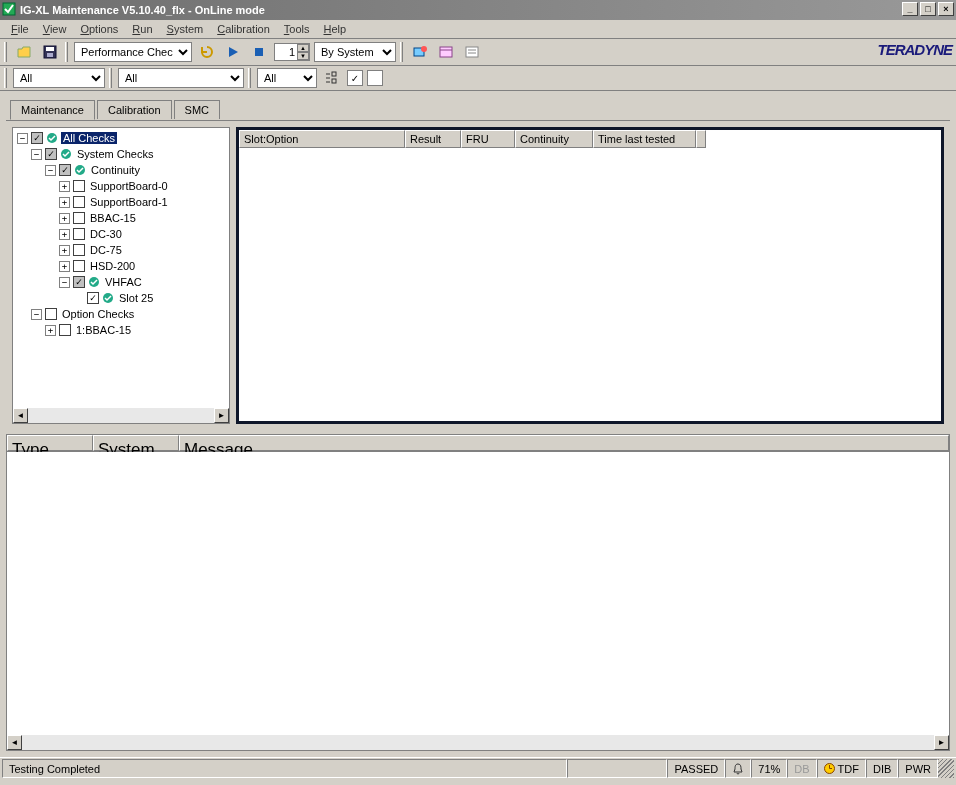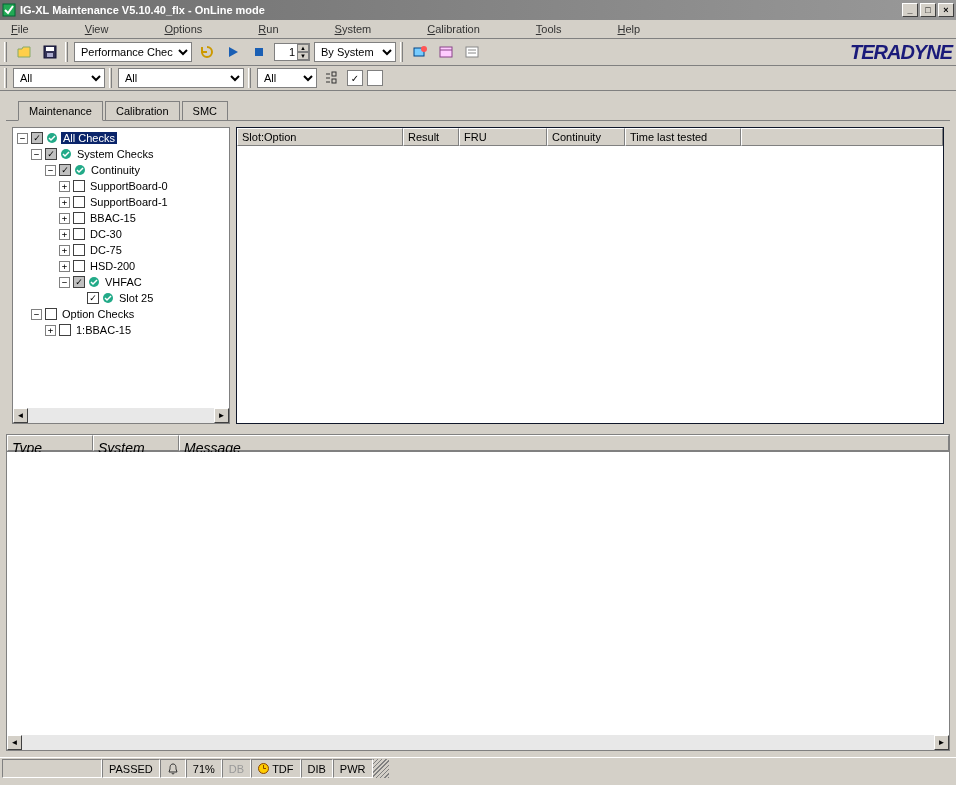--- a/index.html
+++ b/index.html
@@ -1,46 +1,46 @@
 <!DOCTYPE html>
 <html><head>
 <meta charset="utf-8">
 <style>
 * { box-sizing: border-box; margin: 0; padding: 0; font-family: Tahoma, Arial, sans-serif; font-size: 11px; }
 body { background: #d4d0c8; width: 956px; height: 785px; overflow: hidden; display: flex; flex-direction: column; }
 
 
-.titlebar { height: 20px; background: linear-gradient(to right, #6e6e6e, #999); display: flex; align-items: center; padding: 4px 2px; color: #fff; }
+.titlebar { height: 20px; background: linear-gradient(to right, #6e6e6e, #999); display: flex; align-items: flex-end; padding: 4px 2px; color: #fff; }
 .titlebar .appicon { width: 14px; height: 14px; margin-right: 4px; display:inline-flex; align-items:center; justify-content:center;}
 .titlebar .title { flex: 1; font-weight: bold; }
 .titlebar .winbtns { display:flex; gap:2px;}
 .titlebar .winbtn { width: 16px; height: 14px; background:#d4d0c8; border:1px solid #fff; border-right-color:#404040; border-bottom-color:#404040; display:flex; align-items:center; justify-content:center; color:#000; font-size:9px; font-weight:bold; cursor:pointer;}
 
 
-.menubar { height: 19px; background:#d4d0c8; display:flex; align-items:center; padding: 0 4px; border-bottom:1px solid #808080;gap:42px;}
+.menubar { height: 19px; background:#d4d0c8; display:flex; align-items:center; padding: 0 4px; border-bottom:1px solid #808080;}
 .menubar .menuitem { padding: 2px 7px; color:#333; cursor:pointer;}
 .menubar .menuitem .ul { text-decoration: underline; }
 
 
 .toolbar { height: 27px; background:#d4d0c8; display:flex; align-items:center; padding:2px 4px; gap:4px; border-bottom:1px solid #808080; position:relative;}
 .tbgrip { width:3px; height:20px; border-left:1px solid #fff; border-right:1px solid #808080; margin-right:2px;}
 .tbbtn { width:22px; height:22px; display:flex; align-items:center; justify-content:center; cursor:pointer; border:1px solid transparent;}
 select.combo { height:20px; background:#fff; border:1px solid #808080; font-size:11px; padding:0 2px;}
 input.spin { width:36px; height:18px; border:1px solid #808080; text-align:right; padding-right:14px; font-size:11px;}
 .spinwrap { position:relative; display:inline-block;}
 .spinwrap .spins { position:absolute; right:1px; top:1px; width:12px; height:16px; display:flex; flex-direction:column;}
 .spinwrap .spins span{ flex:1; background:#d4d0c8; border:1px solid #808080; font-size:6px; line-height:6px; text-align:center; cursor:pointer;}
 
-.brand { position:absolute; right:4px; top:2px; font-weight:bold; font-size:20px; letter-spacing:-1px; color:#1a1a7a; font-family: Arial Black, Arial, sans-serif; font-style:italic;}
+.brand { position:absolute; right:4px; top:2px; font-weight:bold; font-size:15px; letter-spacing:-1px; color:#1a1a7a; font-family: Arial Black, Arial, sans-serif; font-style:italic;}
 
 
 .iconbox { width:16px; height:16px; border:1px solid #808080; background:#fff; display:inline-flex; align-items:center;justify-content:center; font-size:10px; cursor:pointer;}
 
 
-.tabstrip { height:21px; display:flex; align-items:center; padding:0 18px; margin-top:8px;}
+.tabstrip { height:21px; display:flex; align-items:flex-start; padding:0 10px; margin-top:8px;}
 .tab { padding:3px 10px; background:#d4d0c8; border:1px solid #808080; border-bottom:none; margin-right:2px; cursor:pointer; position:relative; top:1px;}
 .tab.active { background:#d4d0c8; border-bottom:1px solid #d4d0c8; z-index:2; font-weight:normal;}
 .tabpanelwrap { flex:0 0 auto; border-top:1px solid #808080; margin:0 6px; padding:6px; display:flex; gap:6px; height:310px;}
 
 
 .treepane { width:218px; height:100%; background:#fff; border:1px solid #808080; overflow:auto; position:relative;}
 .tree { padding:2px 2px 2px 4px;}
 .treerow { display:flex; align-items:center; height:16px; white-space:nowrap;}
 .treerow .exp { width:11px; height:11px; border:1px solid #808080; display:inline-flex; align-items:center; justify-content:center; font-size:9px; line-height:9px; margin-right:3px; background:#fff; cursor:pointer; font-family:monospace;}
 .treerow .noexp { width:11px; height:11px; margin-right:3px; display:inline-block;}
@@ -48,29 +48,29 @@
 .treerow .chk.part { background:#c0c0c0;}
 .treerow .pass { width:12px; height:12px; margin-right:3px; display:inline-flex; align-items:center; justify-content:center;}
 .treerow .lbl { padding:0 2px;}
 .treerow.sel .lbl { background:#0a246a; color:#fff;}
 .ind1{padding-left:14px;}.ind2{padding-left:28px;}.ind3{padding-left:42px;}.ind4{padding-left:56px;}
 .hscroll { position:absolute; bottom:0; left:0; right:0; height:15px; background:#d4d0c8; display:flex;}
 .hscroll .sbtn{width:15px; height:15px; background:#d4d0c8; border:1px solid #fff; border-right-color:#404040; border-bottom-color:#404040; display:flex;align-items:center;justify-content:center;font-size:8px; cursor:pointer;}
 .hscroll .strack{flex:1; background:#e8e8e8;}
 
 
-.gridpane { flex:1; height:100%; background:#fff; border:1px solid #0f172a; display:flex; flex-direction:column;}
+.gridpane { flex:1; height:100%; background:#fff; border:3px solid #0f172a; display:flex; flex-direction:row;}
 .gridhead { display:flex; height:18px; background:#d4d0c8;}
 .gridhead .gh { border:1px solid; border-color:#fff #808080 #808080 #fff; padding:2px 4px; font-size:11px; overflow:hidden;}
 .gridbody { flex:1; background:#fff;}
 
 
 .msgpane { margin:4px 6px 6px 6px; border:1px solid #808080; background:#fff; height:317px; display:flex; flex-direction:column;}
 .msghead { display:flex; height:17px; background:#d4d0c8; border-bottom:1px solid #808080;}
-.msghead .mh { border:1px solid; border-color:#fff #808080 #808080 #fff; padding:4px 4px; font-size:14px;font-style:italic;}
+.msghead .mh { border:1px solid; border-color:#fff #808080 #808080 #fff; padding:4px 4px; font-size:17px;}
 .msgbody { flex:1; background:#fff;}
 .msghscroll{height:15px;background:#d4d0c8;display:flex;}
 .msghscroll .sbtn{width:15px;height:15px;background:#d4d0c8;border:1px solid #fff;border-right-color:#404040;border-bottom-color:#404040;display:flex;align-items:center;justify-content:center;font-size:8px;cursor:pointer;}
 .msghscroll .strack{flex:1;background:#e8e8e8;}
 
 
 .statusbar { height:22px; background:#d4d0c8; display:flex; align-items:center; border-top:1px solid #fff; padding:1px 2px; gap:0;}
 .statusbar .cell { border:1px solid; border-color:#808080 #fff #fff #808080; height:19px; padding:2px 6px; display:flex; align-items:center; gap:3px;}
 .statusbar .cell.main { flex:1;}
 .statusbar .cell.dim { color:#999;}
@@ -303,23 +303,23 @@
       <div class="sbtn">◄</div>
       <div class="strack"></div>
       <div class="sbtn">►</div>
     </div>
   </div>
 
   <div class="gridpane">
     <div class="gridhead">
       <div class="gh" style="width:166px">Slot:Option</div>
       <div class="gh" style="width:56px">Result</div>
-      <div class="gh" style="width:88px">FRU</div>
+      <div class="gh" style="width:54px">FRU</div>
       <div class="gh" style="width:78px">Continuity</div>
-      <div class="gh" style="width:116px">Time last tested</div>
+      <div class="gh" style="width:103px">Time last tested</div>
       <div class="gh" style="flex:1"></div>
     </div>
     <div class="gridbody"></div>
   </div>
 </div>
 
 <div class="msgpane">
   <div class="msghead">
     <div class="mh" style="width:86px">Type</div>
     <div class="mh" style="width:86px">System</div>
@@ -327,20 +327,23 @@
   </div>
   <div class="msgbody"></div>
   <div class="msghscroll">
     <div class="sbtn">◄</div>
     <div class="strack"></div>
     <div class="sbtn">►</div>
   </div>
 </div>
 
 <div class="statusbar">
+  <div class="cell main">
+      <span>Testing Completed</span>
+    </div>
   <div class="cell" style="width:100px"></div>
   <div class="cell">
       <span>PASSED</span>
     </div>
   <div class="cell">
     <svg width="12" height="12">
         <path d="M6 1 C3 1 3 4 3 6 L2 9 L10 9 L9 6 C9 4 9 1 6 1 Z M5 10 A1 1 0 0 0 7 10" fill="none" stroke="#333"></path>
       </svg>
   </div>
   <div class="cell">

